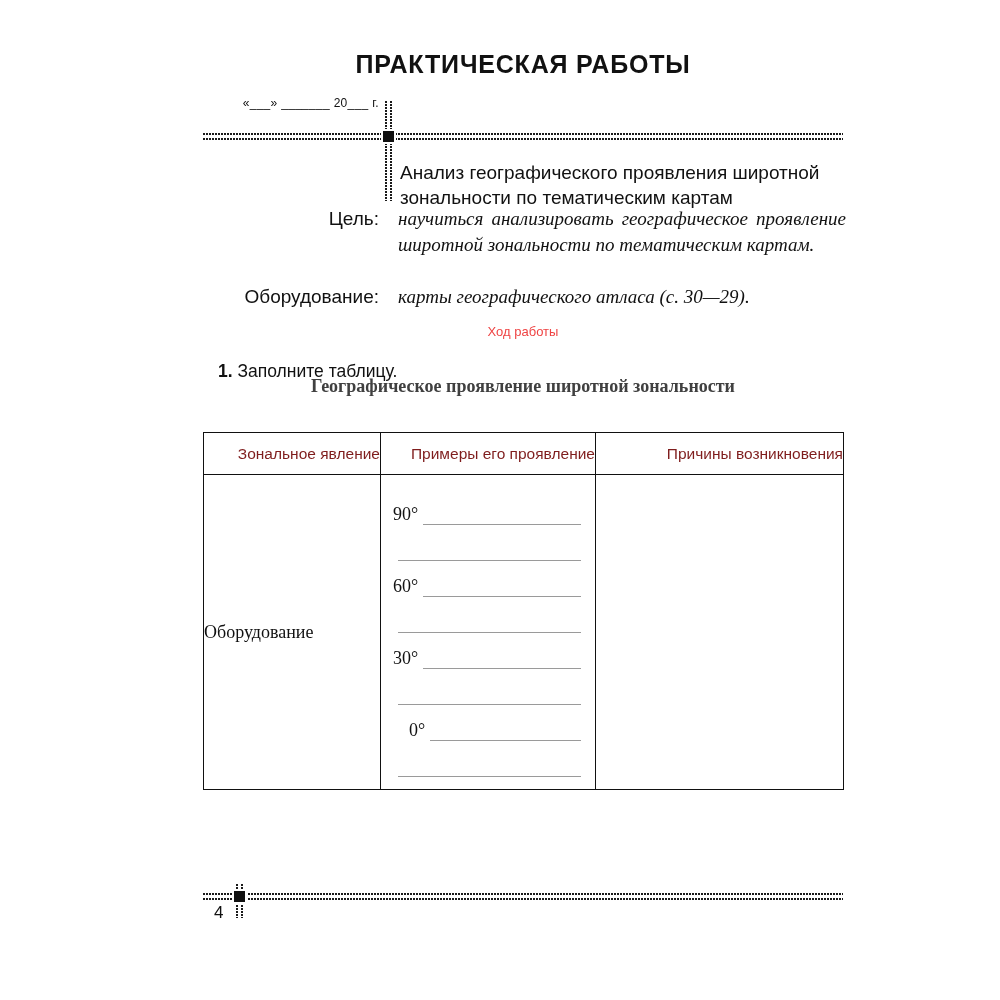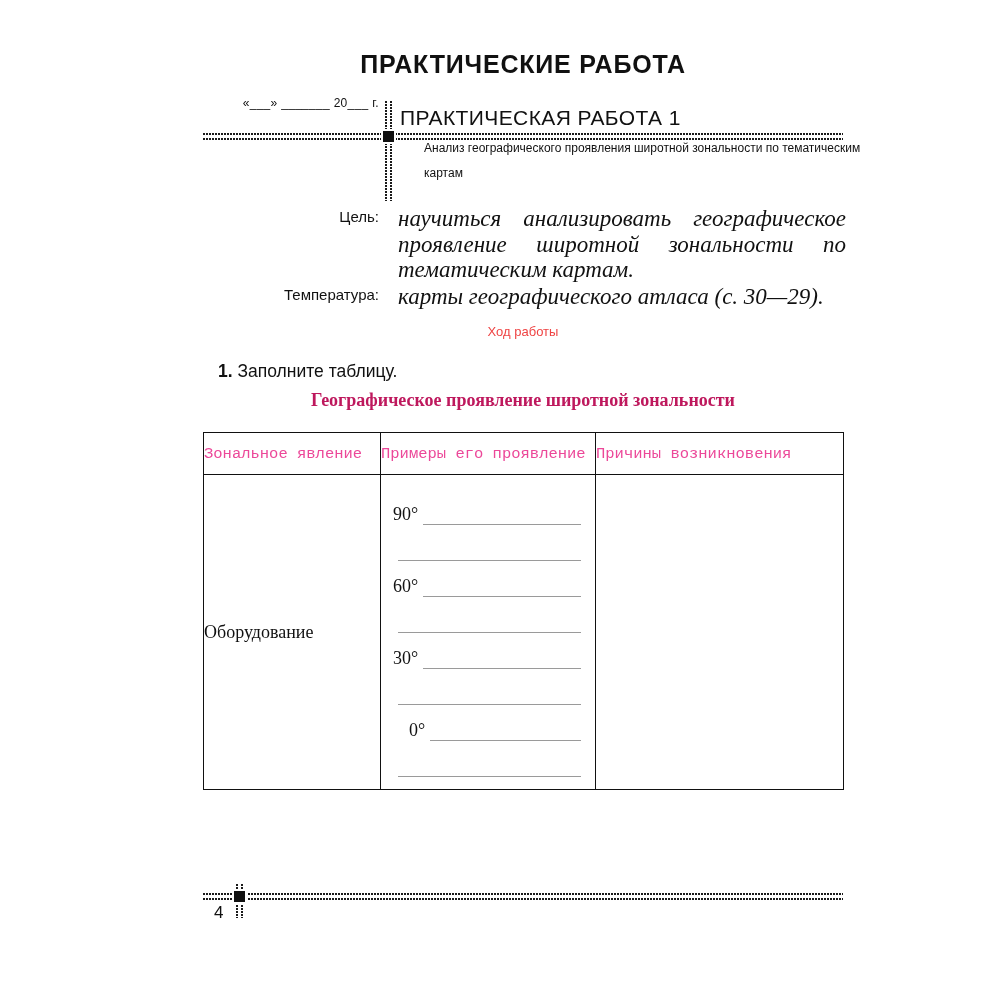--- a/index.html
+++ b/index.html
@@ -59,26 +59,25 @@
     width: 445px;
     font-size: 21px;
     letter-spacing: 0.4px;
     color: #111;
     white-space: nowrap;
   }
 
   .work-subtitle {
     position: absolute;
     left: 400px;
-    top: 136px;
+    top: 160px;
     width: 445px;
-    font-size: 12px;
+    font-size: 19px;
     line-height: 25px;
     color: #111;
-    margin-left: 24px;
   }
 
   
   .rule-h {
     position: absolute;
     left: 203px;
     width: 640px;
     height: 7px;
     background-image:
       repeating-linear-gradient(to right, #1a1a1a 0 2px, transparent 2px 3px),
@@ -111,29 +110,29 @@
     background: #111111;
     border: 2px solid #ffffff;
     box-sizing: border-box;
   }
   .rule-node-top { left: 381px; top: 129px; }
   .rule-node-bottom { left: 232px; top: 889px; }
   .field-label {
     position: absolute;
     text-align: right;
     font-family: "Liberation Sans", sans-serif;
-    font-size: 15px;
+    font-size: 19px;
     white-space: nowrap;
     color: #111;
   }
   .field-value {
     position: absolute;
     font-family: "Liberation Serif", serif;
     font-style: italic;
-    font-size: 23px;
+    font-size: 19px;
     line-height: 25.5px;
     color: #111;
   }
 
   .goal-label { left: 213px; top: 208px; width: 166px; }
   .goal-value { left: 398px; top: 206px; width: 448px; text-align: justify; }
 
   .equip-label { left: 203px; top: 286px; width: 176px; }
   .equip-value { left: 398px; top: 284px; width: 448px; }
 
@@ -156,50 +155,50 @@
     color: #111;
     white-space: nowrap;
   }
   .task-num {
     font-weight: bold;
   }
 
   .table-caption {
     position: absolute;
     left: 203px;
-    top: 390px;
+    top: 376px;
     width: 640px;
     text-align: center;
     font-family: "Liberation Serif", serif;
     font-weight: bold;
     font-size: 18px;
-    color: #be185d;
+    color: #404040;
   }
 
   
   .tbl {
     position: absolute;
     left: 203px;
     top: 432px;
     width: 640px;
     border-collapse: collapse;
     table-layout: fixed;
   }
   .tbl th, .tbl td {
     border: 1.6px solid #111111;
     padding: 0;
     vertical-align: middle;
   }
   .tbl th {
     height: 41px;
     font-weight: normal;
     font-size: 15.5px;
-    font-family: Liberation Mono, monospace;
-    color: #ec4899;
-    text-align: left;
+    font-family: Liberation Sans, sans-serif;
+    color: #7f1d1d;
+    text-align: right;
   }
   .col-a { width: 177px; }
   .col-b { width: 215px; }
   .col-c { width: 248px; }
 
   .cell-name {
     font-family: "Liberation Serif", serif;
     font-size: 18px;
     padding-left: 12px;
     color: #111;
@@ -242,35 +241,34 @@
     font-size: 17px;
     color: #111;
     font-family: "Liberation Sans", sans-serif;
   }
 </style>
 </head>
 <body>
 
 <div class="page">
 
-  <div class="main-title">ПРАКТИЧЕСКИЕ РАБОТА</div>
+  <div class="main-title">ПРАКТИЧЕСКАЯ РАБОТЫ</div>
 
   <div class="rule-h rule-h-top"></div>
   <div class="rule-v rule-v-top"></div>
   <div class="rule-node rule-node-top"></div>
 
   <div class="date-line">«___» _______ 20___ г.</div>
 
-  <div class="work-title">ПРАКТИЧЕСКАЯ РАБОТА 1</div>
   <div class="work-subtitle">Анализ географического проявления широтной зональности по тематическим картам</div>
 
   <div class="field-label goal-label">Цель:</div>
   <div class="field-value goal-value">научиться анализировать географическое проявление широтной зональности по тематическим картам.</div>
 
-  <div class="field-label equip-label">Температура:</div>
+  <div class="field-label equip-label">Оборудование:</div>
   <div class="field-value equip-value">карты географического атласа (с. 30—29).</div>
 
   <div class="progress-heading">Ход работы</div>
 
   <div class="task-item">
     <span class="task-num">1.</span>
     <span>Заполните таблицу.</span>
   </div>
 
   <div class="table-caption">Географическое проявление широтной зональности</div>

